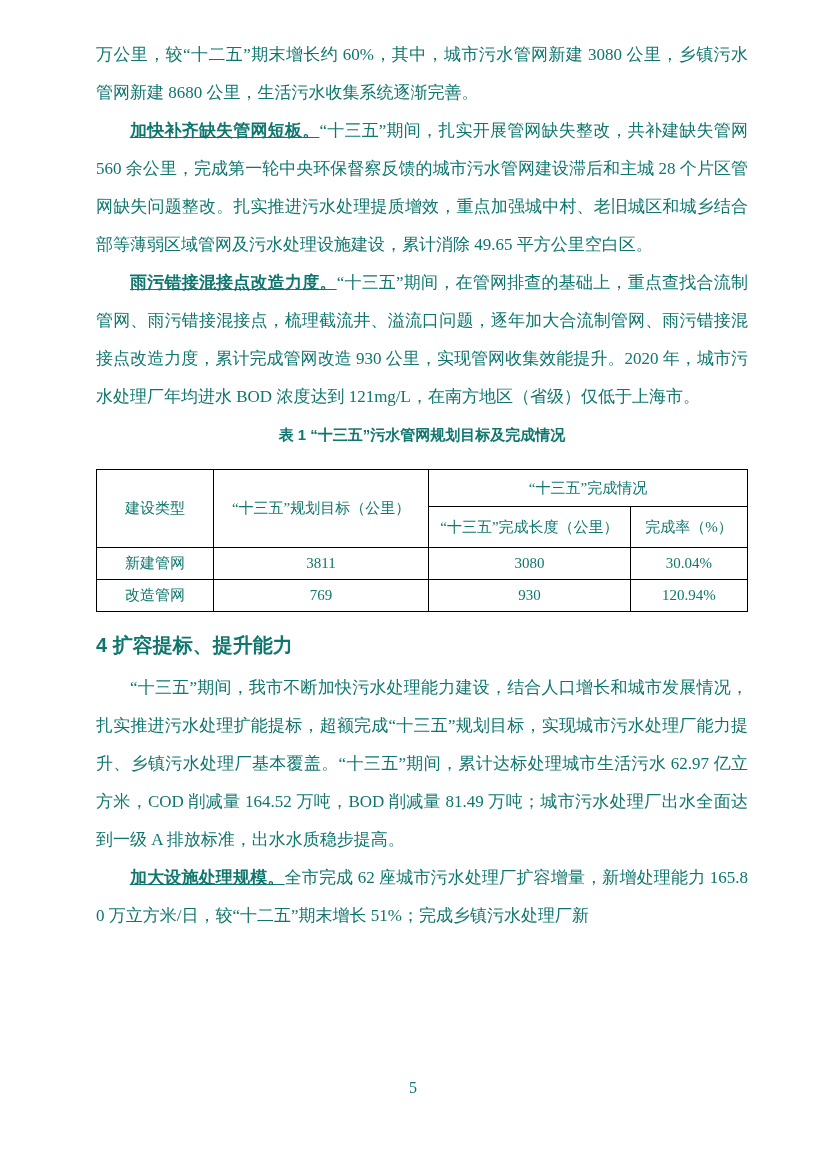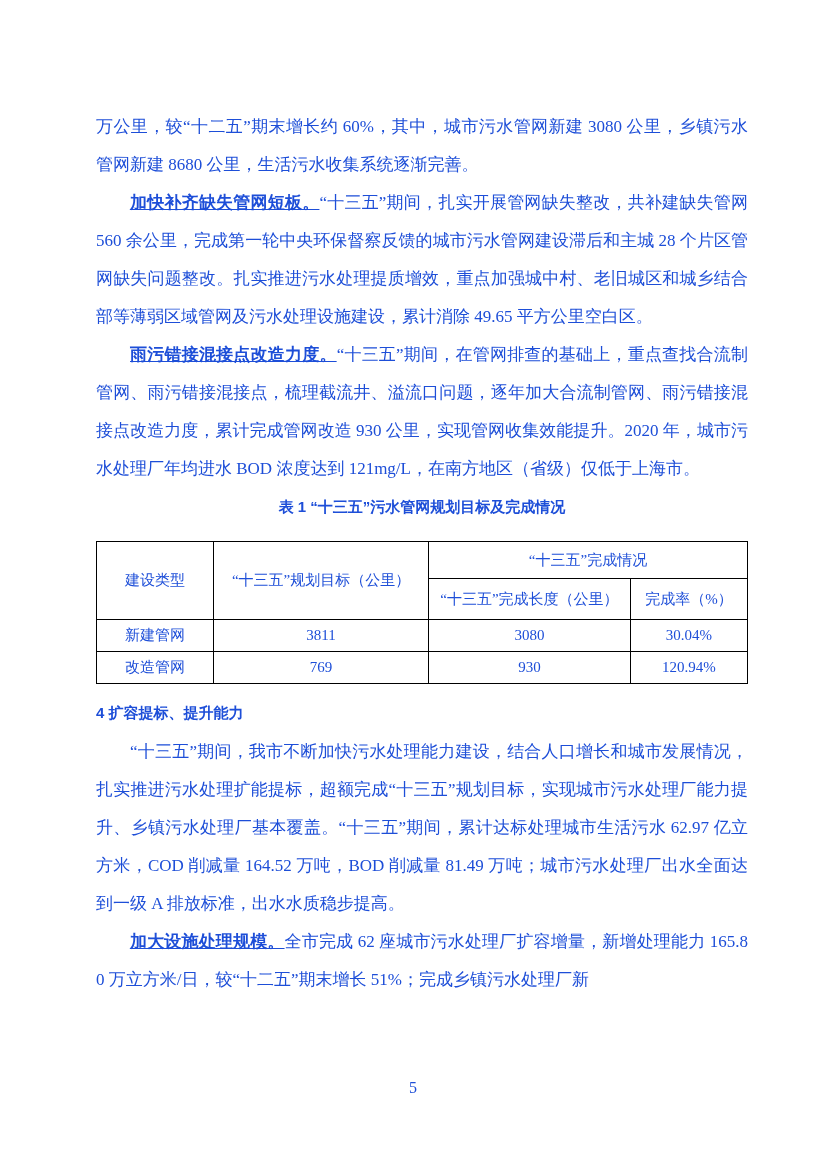--- a/index.html
+++ b/index.html
@@ -7,23 +7,23 @@
     padding: 0;
     background: #e8e8e8;
   }
   .page {
     width: 826px;
     height: 1169px;
     box-sizing: border-box;
     margin: 0 auto;
     background: #ffffff;
     outline: 1px solid #d8d8d8;
-    padding: 108px 78px 0 96px;
+    padding: 36px 78px 0 96px;
     position: relative;
-    color: #1d4ed8;
+    color: #0f766e;
     font-family: "Liberation Serif", "DejaVu Serif", serif;
   }
   .body-par {
     margin: 0;
     font-size: 17px;
     line-height: 38px;
     text-align: justify;
     word-break: break-all;
   }
   .body-par.indent {
@@ -59,21 +59,21 @@
   }
   table.data-table th.group-head { height: 24px; }
   table.data-table th.sub-head   { height: 28px; }
   table.data-table td            { height: 19px; }
   col.c-type   { width: 18%; }
   col.c-target { width: 33%; }
   col.c-length { width: 31%; }
   col.c-rate   { width: 18%; }
   .section-heading {
     margin: 20px 0 10px 0;
-    font-size: 15px;
+    font-size: 20px;
     font-weight: bold;
     font-family: "Liberation Sans", "DejaVu Sans", sans-serif;
   }
   .page-number {
     position: absolute;
     left: 0;
     right: 0;
     bottom: 72px;
     text-align: center;
     font-size: 16px;

